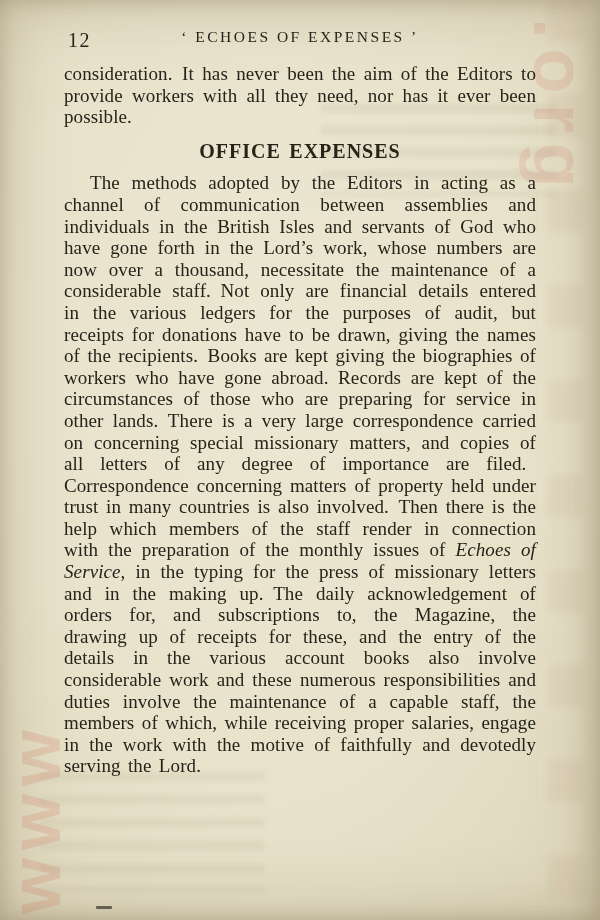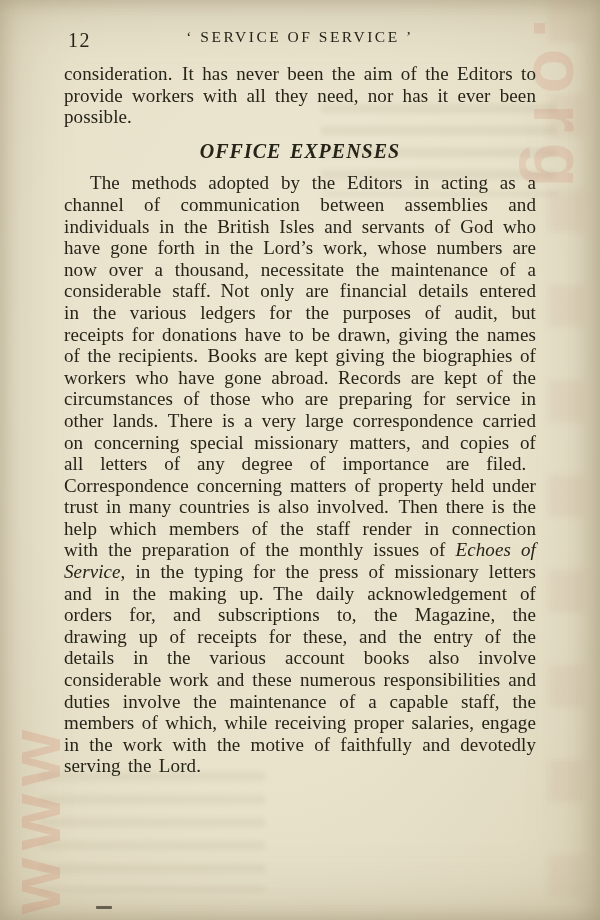--- a/index.html
+++ b/index.html
@@ -61,21 +61,20 @@
   .para { margin: 0; }
   .indent { text-indent: 26px; }
   .no-indent { text-indent: 0; }
   .section-heading {
     margin: 13px 0 10px 0;
     text-align: center;
     text-indent: 0;
     font-size: 20px;
     font-weight: bold;
     letter-spacing: 1px;
-    font-style: italic;
   }
   em.mag-title { font-style: italic; }
 
   
   .wm {
     position: absolute;
     font-family: "Liberation Sans", "DejaVu Sans", sans-serif;
     font-weight: bold;
     color: rgba(201, 78, 58, 0.13);
     pointer-events: none;
@@ -155,21 +154,21 @@
 
   <div class="bleed bleed-top-right"></div>
   <div class="bleed bleed-bottom-left"></div>
   <div class="edge-strip"></div>
 
   <div class="wm wm-right">.org</div>
   <div class="wm wm-left">www</div>
 
   <header class="running-head">
     <span class="page-num">12</span>
-    <span class="running-title">‘ SERVICE OF SERVICE ’</span>
+    <span class="running-title">‘ ECHOES OF EXPENSES ’</span>
   </header>
 
   <main class="text-block">
     <p class="para no-indent">consideration. It has never been the aim of the Editors to provide workers with all they need, nor has it ever been possible.</p>
 
     <h2 class="section-heading">OFFICE EXPENSES</h2>
 
     <p class="para indent"><span>The methods adopted by the Editors in acting as a channel of communication between assemblies and individuals in the British Isles and servants of God who have gone forth in the Lord’s work, whose numbers are now over a thousand, necessitate the maintenance of a considerable staff. Not only are financial details entered in the various ledgers for the purposes of audit, but receipts for donations have to be drawn, giving the names of the recipients. Books are kept giving the biographies of workers who have gone abroad. Records are kept of the circumstances of those who are preparing for service in other lands. There is a very large correspondence carried on concerning special missionary matters, and copies of all letters of any degree of importance are filed. Correspondence concerning matters of property held under trust in many countries is also involved. Then there is the help which members of the staff render in connection with the preparation of the monthly issues of </span><em class="mag-title">Echoes of Service</em><span>, in the typing for the press of missionary letters and in the making up. The daily acknowledgement of orders for, and subscriptions to, the Magazine, the drawing up of receipts for these, and the entry of the details in the various account books also involve considerable work and these numerous responsibilities and duties involve the maintenance of a capable staff, the members of which, while receiving proper salaries, engage in the work with the motive of faithfully and devotedly serving the Lord.</span></p>
 
   </main>

